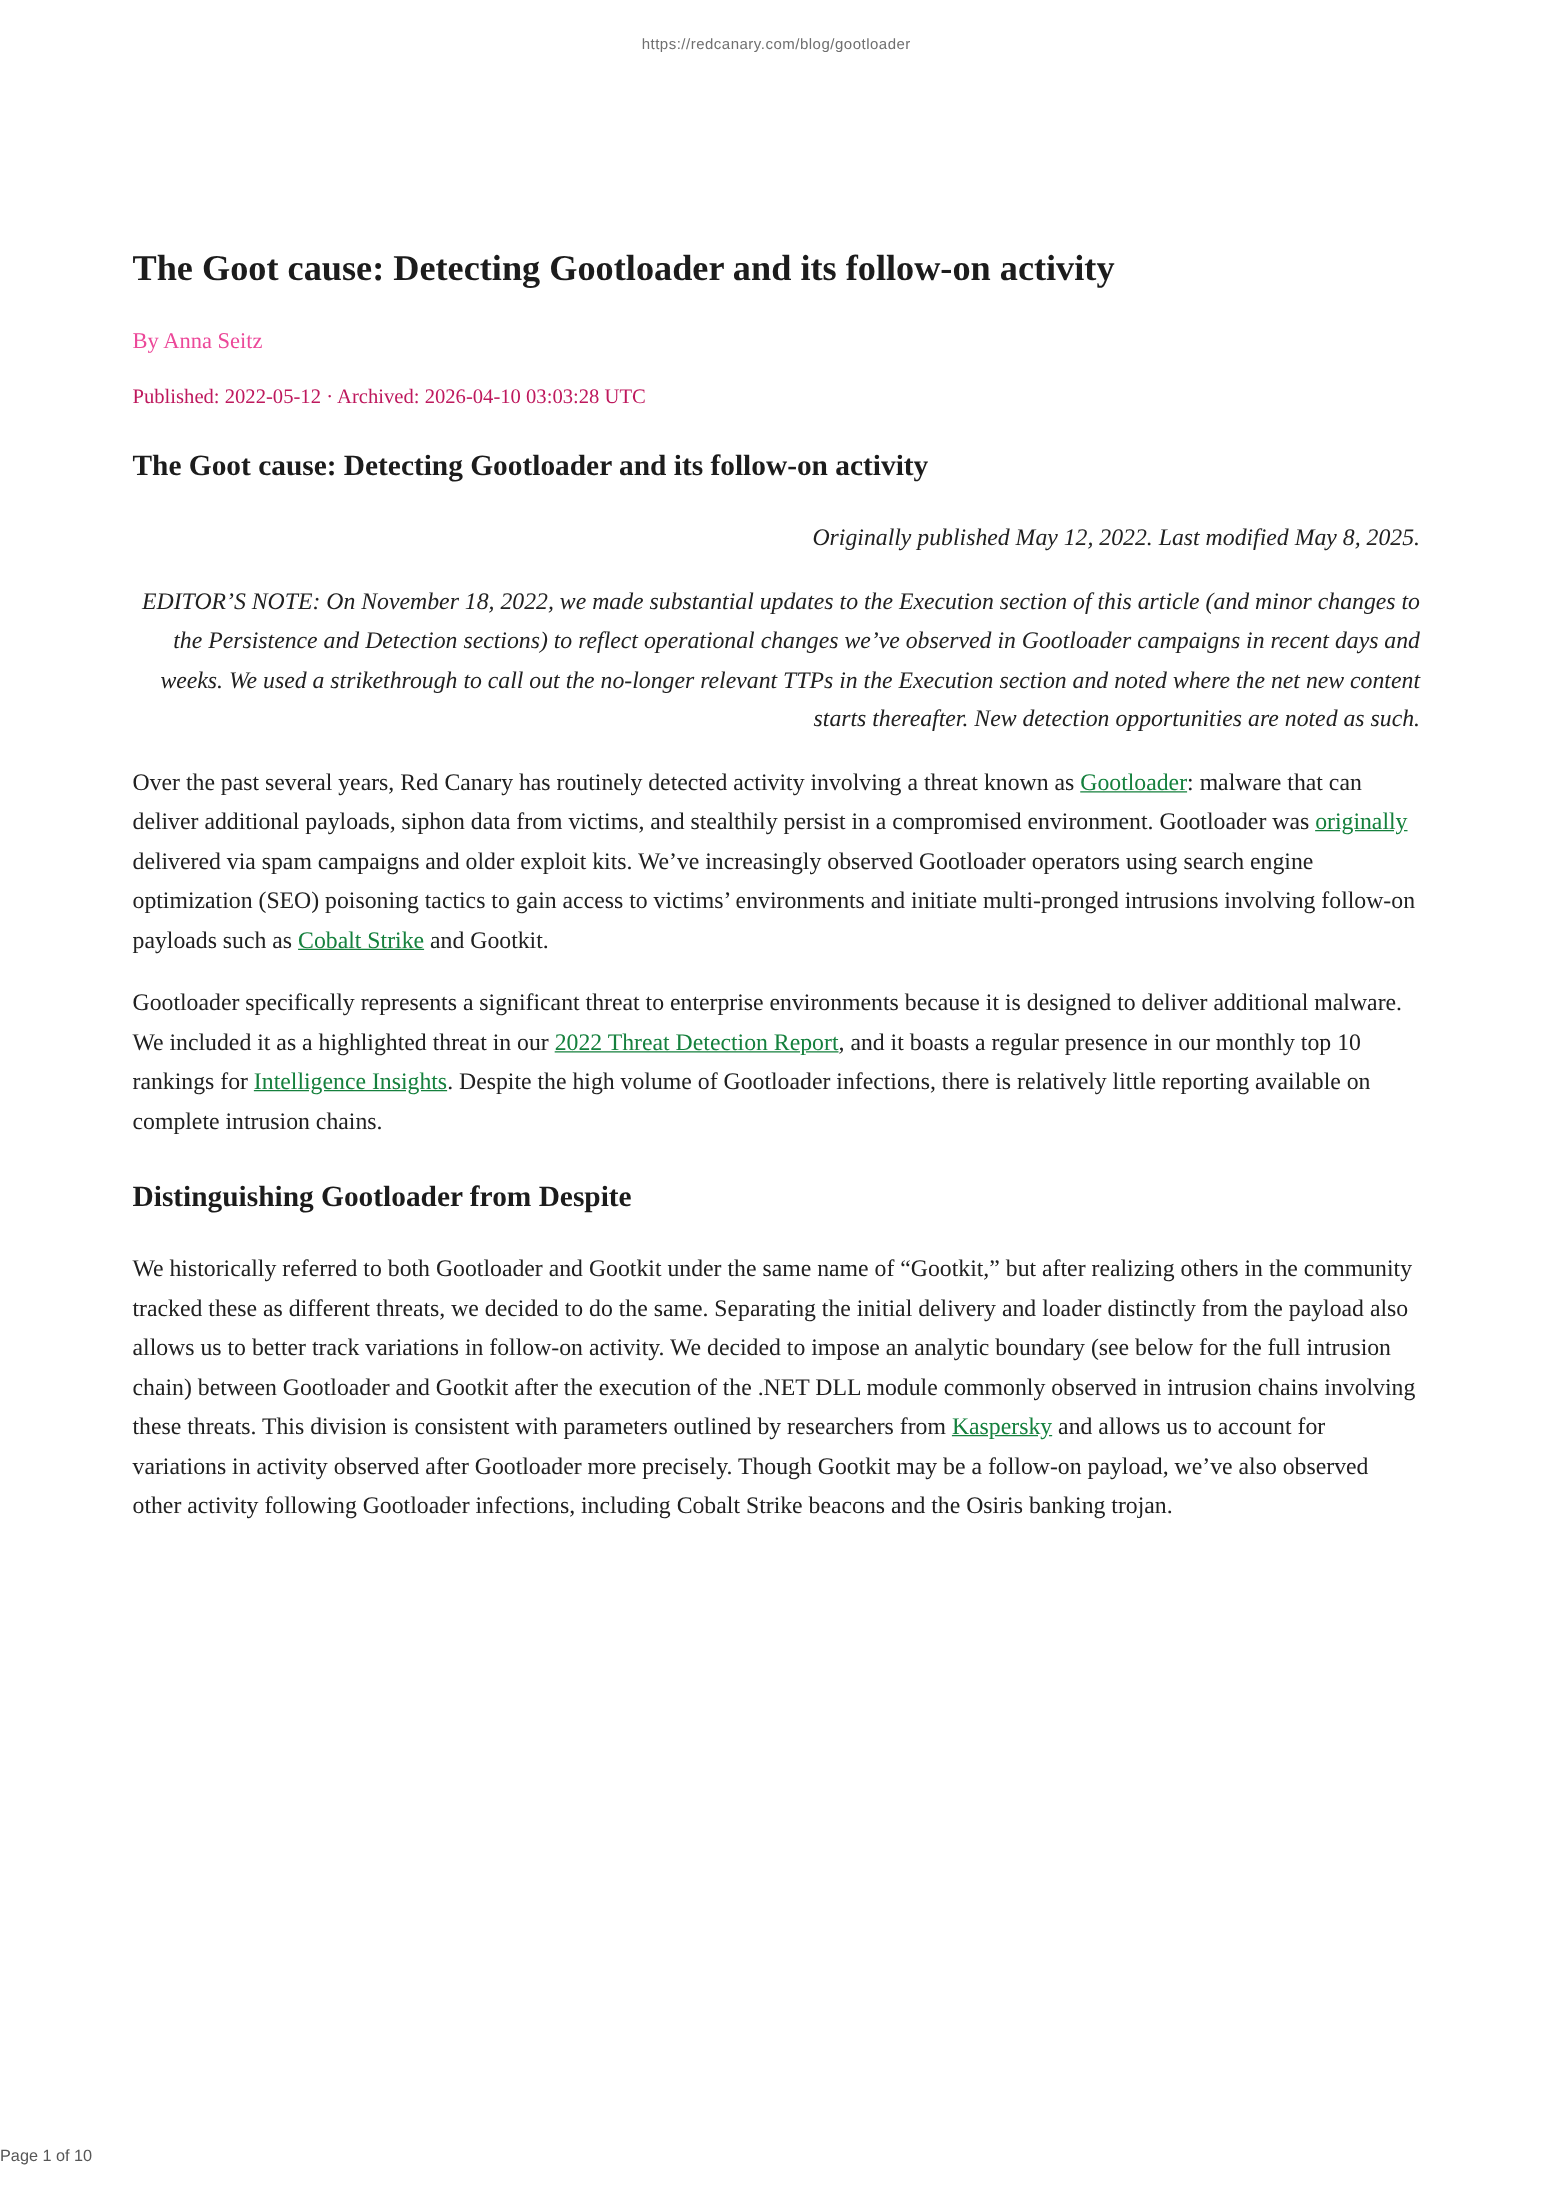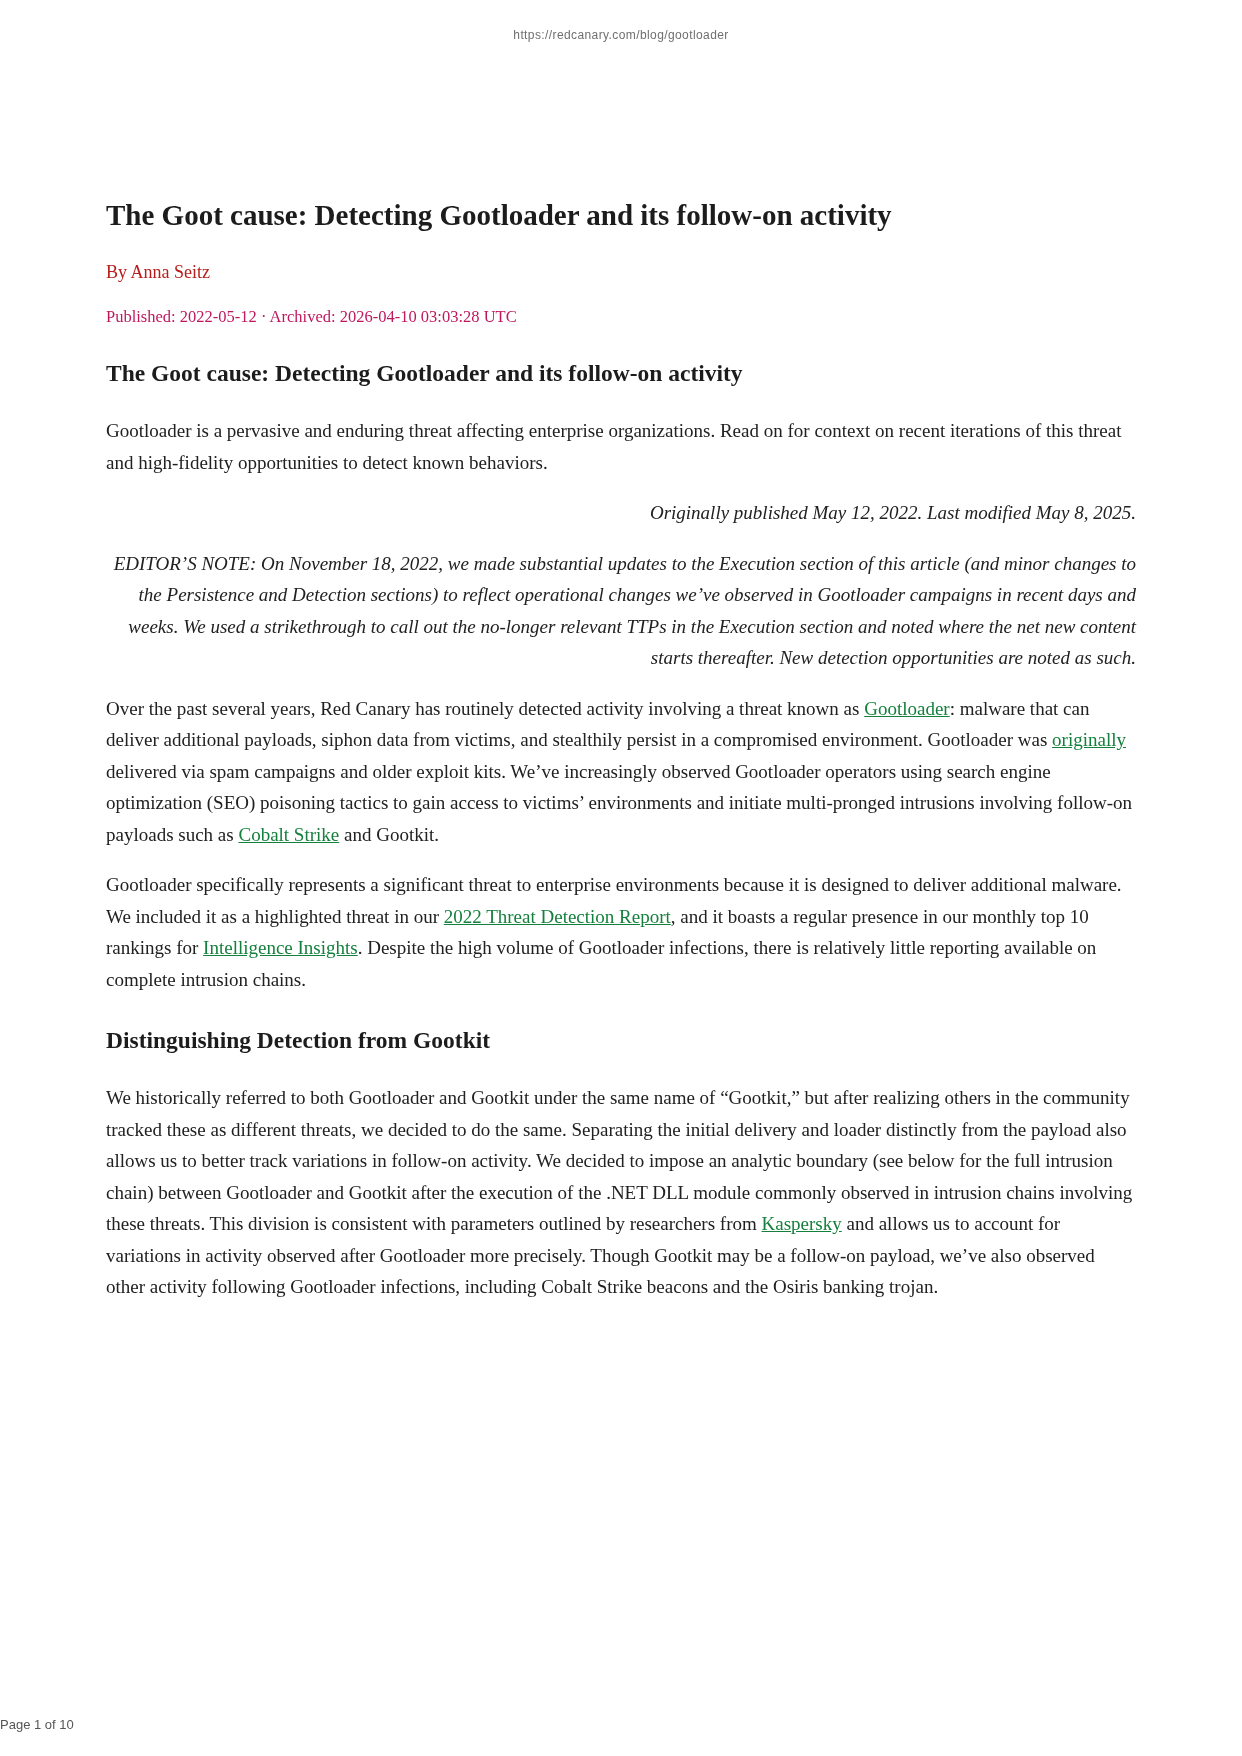--- a/index.html
+++ b/index.html
@@ -33,21 +33,21 @@
     margin-top: 196px;
     font-size: 29px;
     line-height: 38px;
     font-weight: bold;
     color: #1c1c1c;
   }
   .byline {
     margin-top: 26px;
     font-size: 18px;
     line-height: 24px;
-    color: #b91c1c;
+    color: #ec4899;
   }
   .meta {
     margin-top: 22px;
     font-size: 16.5px;
     line-height: 22px;
     color: #be185d;
   }
   .body-copy h2 {
     margin-top: 30px;
     margin-bottom: 0;
@@ -83,24 +83,23 @@
 
 <div class="page">
   <div class="header-url">https://redcanary.com/blog/gootloader</div>
 
   <div class="content">
     <h1>The Goot cause: Detecting Gootloader and its follow-on activity</h1>
     <div class="byline">By Anna Seitz</div>
     <div class="meta">Published: 2022-05-12 · Archived: 2026-04-10 03:03:28 UTC</div>
     <div class="body-copy">
         <h2>The Goot cause: Detecting Gootloader and its follow-on activity</h2>
-        <p><span>Gootloader is a pervasive and enduring threat affecting enterprise organizations. Read on for context on recent iterations of this threat and high-fidelity opportunities to detect known behaviors.</span></p>
         <p class="italic"><span>Originally published May 12, 2022. Last modified May 8, 2025.</span></p>
         <p class="italic"><span>EDITOR’S NOTE: On November 18, 2022, we made substantial updates to the Execution section of this article (and minor changes to the Persistence and Detection sections) to reflect operational changes we’ve observed in Gootloader campaigns in recent days and weeks. We used a strikethrough to call out the no-longer relevant TTPs in the Execution section and noted where the net new content starts thereafter. New detection opportunities are noted as such.</span></p>
         <p><span>Over the past several years, Red Canary has routinely detected activity involving a threat known as </span><a href="#">Gootloader</a><span>: malware that can deliver additional payloads, siphon data from victims, and stealthily persist in a compromised environment. Gootloader was </span><a href="#">originally</a><span> delivered via spam campaigns and older exploit kits. We’ve increasingly observed Gootloader operators using search engine optimization (SEO) poisoning tactics to gain access to victims’ environments and initiate multi-pronged intrusions involving follow-on payloads such as </span><a href="#">Cobalt Strike</a><span> and Gootkit.</span></p>
         <p><span>Gootloader specifically represents a significant threat to enterprise environments because it is designed to deliver additional malware. We included it as a highlighted threat in our </span><a href="#">2022 Threat Detection Report</a><span>, and it boasts a regular presence in our monthly top 10 rankings for </span><a href="#">Intelligence Insights</a><span>. Despite the high volume of Gootloader infections, there is relatively little reporting available on complete intrusion chains.</span></p>
-        <h2>Distinguishing Detection from Gootkit</h2>
+        <h2>Distinguishing Gootloader from Despite</h2>
         <p><span>We historically referred to both Gootloader and Gootkit under the same name of “Gootkit,” but after realizing others in the community tracked these as different threats, we decided to do the same. Separating the initial delivery and loader distinctly from the payload also allows us to better track variations in follow-on activity. We decided to impose an analytic boundary (see below for the full intrusion chain) between Gootloader and Gootkit after the execution of the .NET DLL module commonly observed in intrusion chains involving these threats. This division is consistent with parameters outlined by researchers from </span><a href="#">Kaspersky</a><span> and allows us to account for variations in activity observed after Gootloader more precisely. Though Gootkit may be a follow-on payload, we’ve also observed other activity following Gootloader infections, including Cobalt Strike beacons and the Osiris banking trojan.</span></p>
       </div>
   </div>
 
   <div class="footer">Page 1 of 10</div>
 </div>
 
 </body></html>

